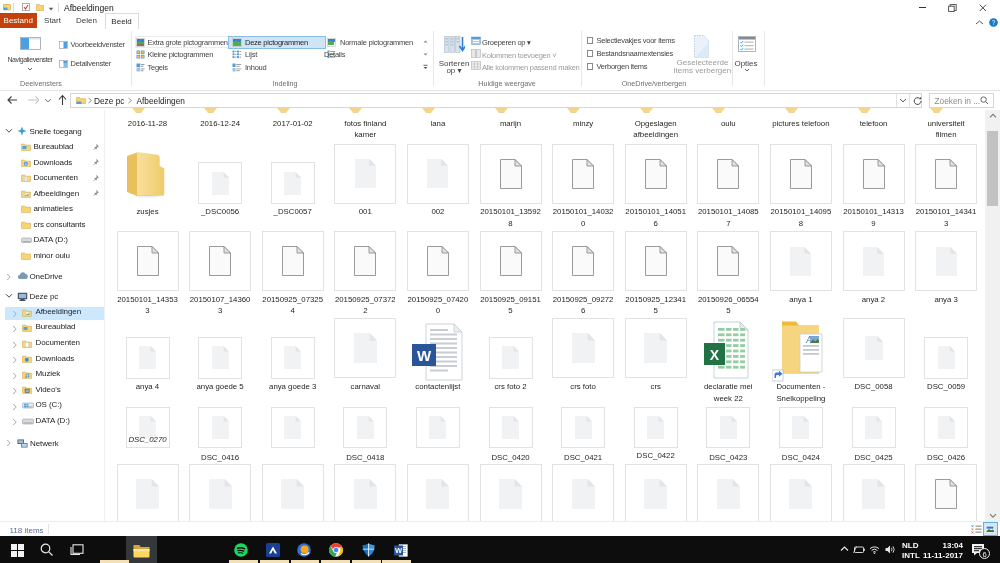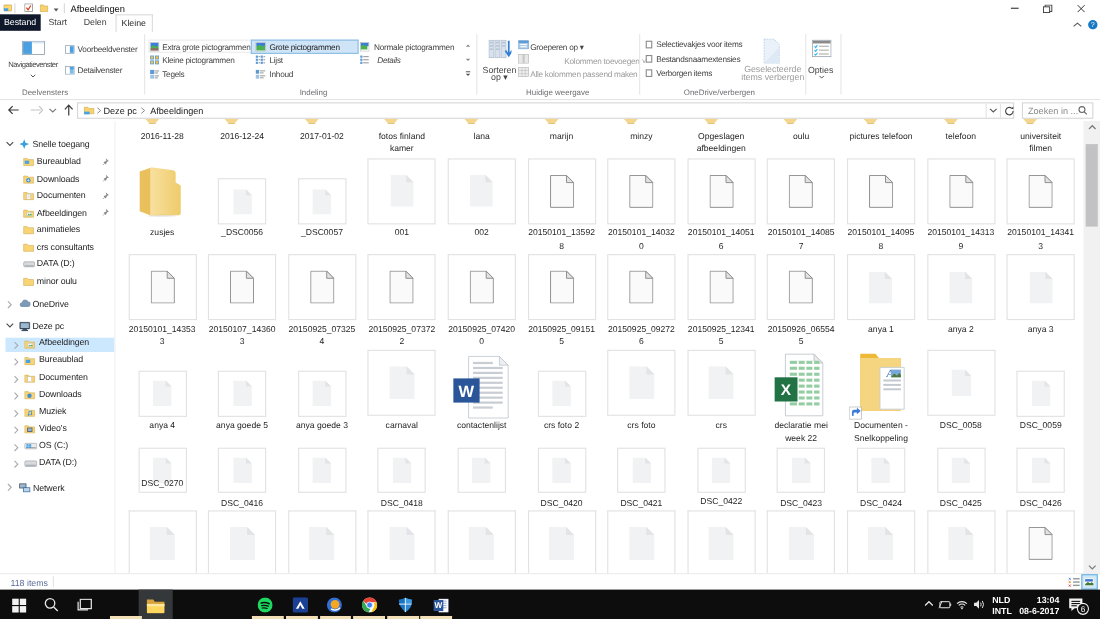--- a/index.html
+++ b/index.html
@@ -31,24 +31,24 @@
 <div class="abs" style="left:57.5px;top:3px;width:1px;height:9px;background:#d9d9d9;"></div>
 <div class="abs" style="left:64px;top:2.5px;font-size:8.5px;color:#111;">Afbeeldingen</div>
 <div class="abs" style="left:919px;top:6.7px;width:7px;height:1.2px;background:#333;"></div>
 <svg class="abs" style="left:948px;top:4px" width="10" height="8">
       <rect x="2.2" y="0.6" width="6" height="5.8" fill="none" stroke="#444" stroke-width="0.9"></rect>
       <rect x="0.6" y="2.2" width="5.6" height="5.2" fill="#fff" stroke="#444" stroke-width="0.9"></rect>
     </svg>
 <svg class="abs" style="left:979px;top:4px" width="8" height="8">
       <path d="M0.7 0.7 L7 7 M7 0.7 L0.7 7" stroke="#333" stroke-width="0.9"></path>
     </svg>
-<div class="abs" style="left:0px;top:13px;width:36.5px;height:15px;background:#0f172a;color:#fff;font-size:8px;text-align:center;line-height:15px;">Bestand</div>
+<div class="abs" style="left:0px;top:13px;width:36.5px;height:15px;background:#c2410c;color:#fff;font-size:8px;text-align:center;line-height:15px;">Bestand</div>
 <div class="abs" style="left:40px;top:13px;width:25px;height:15px;color:#3c3c3c;font-size:8px;text-align:center;line-height:15px;">Start</div>
 <div class="abs" style="left:74px;top:13px;width:25px;height:15px;color:#3c3c3c;font-size:8px;text-align:center;line-height:15px;">Delen</div>
-<div class="abs" style="left:104.6px;top:13px;width:34px;height:15.5px;background:#fff;border:1px solid #dadbdc;border-bottom:none;color:#2b2b2b;font-size:8px;text-align:center;line-height:15px;">Kleine</div>
+<div class="abs" style="left:104.6px;top:13px;width:34px;height:15.5px;background:#fff;border:1px solid #dadbdc;border-bottom:none;color:#2b2b2b;font-size:8px;text-align:center;line-height:15px;">Beeld</div>
 <svg class="abs" style="left:975px;top:20px" width="9" height="6">
       <path d="M1 4 l3.5 -3 3.5 3" fill="none" stroke="#555" stroke-width="1"></path>
     </svg>
 <svg class="abs" style="left:988.5px;top:18px" width="9" height="9">
       <circle cx="4.5" cy="4.5" r="4.3" fill="#1779c4"></circle>
       <text x="4.5" y="6.8" font-size="6.5" fill="#fff" text-anchor="middle" font-family="Liberation Sans">?</text>
     </svg>
 <div class="abs" style="left:0px;top:90px;width:1000px;height:1px;background:#e4e4e6;"></div>
 <svg class="abs" style="left:20px;top:36.5px" width="21" height="13">
       <rect x="0.5" y="0.5" width="20" height="12" fill="#fff" stroke="#97a4b5" stroke-width="0.8"></rect>
@@ -79,21 +79,21 @@
       <path d="M1 5 l2.5 -2 2 1.5 1.5-1 1 1 v2.5 h-7z" fill="#4caf50"></path>
       <rect x="1" y="5.8" width="7" height="2.2" fill="#8d6e63"></rect>
     </svg>
 <div class="abs rib" style="left:147.5px;top:37.5px;">Extra grote pictogrammen</div>
 <div class="abs" style="left:228.4px;top:35.5px;width:97.5px;height:13.8px;background:#cfe4f7;border:1px solid #88bde4;"></div>
 <svg class="abs" style="left:231.5px;top:37.8px" width="10" height="9">
       <rect x="0.5" y="0.5" width="9" height="8" fill="#fff" stroke="#b9b9b9" stroke-width="0.6"></rect>
       <rect x="1" y="1" width="8" height="3.5" fill="#3a7edb"></rect>
       <path d="M1 4.5 l3 -2 2.5 2 2.5-1.5 v5 h-8z" fill="#4caf50"></path>
     </svg>
-<div class="abs rib" style="left:245px;top:37.5px;color:#1f1f1f;">Grote pictogrammen</div>
+<div class="abs rib" style="left:245px;top:37.5px;color:#1f1f1f;">Deze pictogrammen</div>
 <svg class="abs" style="left:327px;top:37.5px" width="9" height="9">
       <rect x="0.5" y="0.5" width="8" height="8" fill="#fff" stroke="#b9b9b9" stroke-width="0.6"></rect>
       <rect x="1" y="1" width="7" height="3" fill="#3a7edb"></rect>
       <path d="M1 4 l2.5 -1.5 2 1.5 1.5-1 v4 h-6z" fill="#4caf50"></path>
     </svg>
 <div class="abs rib" style="left:340px;top:37.5px;">Normale pictogrammen</div>
 <svg class="abs" style="left:136px;top:50px" width="9" height="9">
       <g fill="#5a9bd5">
         <rect x="0.5" y="0.5" width="3.6" height="3.6"></rect>
         <rect x="4.9" y="0.5" width="3.6" height="3.6"></rect>
@@ -132,21 +132,21 @@
         <rect x="0.5" y="0.5" width="2" height="2"></rect>
         <rect x="0.5" y="3.3" width="2" height="2"></rect>
         <rect x="0.5" y="6.1" width="2" height="2"></rect>
       </g>
       <g fill="#9b9b9b">
         <rect x="3.2" y="1" width="5" height="1"></rect>
         <rect x="3.2" y="3.8" width="5" height="1"></rect>
         <rect x="3.2" y="6.6" width="5" height="1"></rect>
       </g>
     </svg>
-<div class="abs rib" style="left:343px;top:50px;font-style:italic;">Details</div>
+<div class="abs rib" style="left:324px;top:50px;">Details</div>
 <svg class="abs" style="left:136px;top:62.5px" width="9" height="9">
       <rect x="0.5" y="0.5" width="3.8" height="3.8" fill="#5a9bd5"></rect>
       <rect x="0.5" y="5" width="3.8" height="3.5" fill="#5a9bd5" opacity="0.6"></rect>
       <g fill="#9b9b9b">
         <rect x="5" y="1" width="3.5" height="1"></rect>
         <rect x="5" y="2.8" width="2.5" height="1"></rect>
         <rect x="5" y="5.5" width="3.5" height="1"></rect>
         <rect x="5" y="7.3" width="2.5" height="1"></rect>
       </g>
     </svg>
@@ -198,21 +198,21 @@
       <rect x="0.5" y="1" width="9" height="7.5" fill="#a8c8e8" stroke="#7aa7cf" stroke-width="0.6"></rect>
       <rect x="0.5" y="1" width="9" height="2" fill="#5b9bd5"></rect>
       <rect x="2" y="4" width="6" height="1" fill="#fff"></rect>
       <rect x="2" y="6" width="6" height="1" fill="#fff"></rect>
     </svg>
 <div class="abs rib" style="left:482px;top:38px;">Groeperen op ▾</div>
 <svg class="abs" style="left:470.5px;top:48.5px" width="10" height="9">
       <rect x="0.5" y="0.5" width="9" height="8" fill="#e8e8e8" stroke="#b5b5b5" stroke-width="0.6"></rect>
       <rect x="4" y="0.5" width="2" height="8" fill="#c8c8c8"></rect>
     </svg>
-<div class="abs rib grey" style="left:482px;top:50.5px;margin-left:31px;">Kolommen toevoegen ˅</div>
+<div class="abs rib grey" style="left:482px;top:50.5px;">Kolommen toevoegen ˅</div>
 <svg class="abs" style="left:470.5px;top:61px" width="10" height="9">
       <rect x="0.5" y="0.5" width="9" height="8" fill="#eee" stroke="#b5b5b5" stroke-width="0.6"></rect>
       <path d="M3.5 0.5 v8 M6.5 0.5 v8 M0.5 3 h9 M0.5 6 h9" stroke="#c0c0c0" stroke-width="0.6"></path>
     </svg>
 <div class="abs rib grey" style="left:482px;top:63px;">Alle kolommen passend maken</div>
 <div class="abs grplbl" style="left:462px;top:78.5px;width:90px;text-align:center;">Huidige weergave</div>
 <div class="abs" style="left:581px;top:31px;width:1px;height:55px;background:#e6e6e8;"></div>
 <div class="abs" style="left:586.5px;top:37px;width:6.5px;height:6.5px;background:#fff;border:1px solid #8a8a8a;"></div>
 <div class="abs rib" style="left:596.5px;top:36px;">Selectievakjes voor items</div>
 <div class="abs" style="left:586.5px;top:50px;width:6.5px;height:6.5px;background:#fff;border:1px solid #8a8a8a;"></div>
@@ -766,21 +766,21 @@
 <svg class="abs" style="left:937.6px;top:346.0px" width="17" height="23">
       <path d="M0 0 h11.6 l5.4 5.4 v17.6 h-17.0z" fill="#f1f2f3"></path>
       <path d="M11.6 0 l5.4 5.4 h-5.4z" fill="#e2e4e7"></path>
     </svg>
 <div class="abs glbl" style="left:914.1px;top:381.3px;width:64px;">DSC_0059</div>
 <div class="abs" style="left:125.5px;top:406.5px;width:44.0px;height:41.5px;border:1px solid #e2e2e2;background:#fff;"></div>
 <svg class="abs" style="left:139.0px;top:415.8px" width="17" height="23">
       <path d="M0 0 h11.6 l5.4 5.4 v17.6 h-17.0z" fill="#f1f2f3"></path>
       <path d="M11.6 0 l5.4 5.4 h-5.4z" fill="#e2e4e7"></path>
     </svg>
-<div class="abs glbl" style="left:115.5px;top:434px;width:64px;">DSC_0270</div>
+<div class="abs glbl" style="left:115.5px;top:434px;width:64px;font-style:italic;">DSC_0270</div>
 <div class="abs" style="left:198.1px;top:406.5px;width:44.0px;height:41.5px;border:1px solid #e2e2e2;background:#fff;"></div>
 <svg class="abs" style="left:211.6px;top:415.8px" width="17" height="23">
       <path d="M0 0 h11.6 l5.4 5.4 v17.6 h-17.0z" fill="#f1f2f3"></path>
       <path d="M11.6 0 l5.4 5.4 h-5.4z" fill="#e2e4e7"></path>
     </svg>
 <div class="abs glbl" style="left:188.1px;top:451.5px;width:64px;">DSC_0416</div>
 <div class="abs" style="left:270.7px;top:406.5px;width:44.0px;height:41.5px;border:1px solid #e2e2e2;background:#fff;"></div>
 <svg class="abs" style="left:284.2px;top:415.8px" width="17" height="23">
       <path d="M0 0 h11.6 l5.4 5.4 v17.6 h-17.0z" fill="#f1f2f3"></path>
       <path d="M11.6 0 l5.4 5.4 h-5.4z" fill="#e2e4e7"></path>
@@ -1009,21 +1009,21 @@
       </g>
       <circle cx="5.5" cy="8.2" r="0.8" fill="#e8e8e8"></circle>
     </svg>
 <svg class="abs" style="left:884.5px;top:544.5px" width="11" height="9">
       <path d="M0.5 3 h2 l2.5 -2.5 v8 l-2.5 -2.5 h-2z" fill="#e8e8e8"></path>
       <path d="M6.5 2.8 a3.5 3.5 0 0 1 0 3.4 M8 1.3 a5.5 5.5 0 0 1 0 6.4" fill="none" stroke="#e8e8e8" stroke-width="0.9"></path>
     </svg>
 <div class="abs" style="left:902px;top:540.5px;font-size:8px;font-weight:bold;color:#fff;">NLD</div>
 <div class="abs" style="left:902px;top:550.5px;font-size:8px;font-weight:bold;color:#fff;">INTL</div>
 <div class="abs" style="left:921px;top:540.5px;width:42px;font-size:8px;font-weight:bold;color:#fff;text-align:right;">13:04</div>
-<div class="abs" style="left:921px;top:550.5px;width:42px;font-size:8px;font-weight:bold;color:#fff;text-align:right;">08-6-2017</div>
+<div class="abs" style="left:921px;top:550.5px;width:42px;font-size:8px;font-weight:bold;color:#fff;text-align:right;">11-11-2017</div>
 <svg class="abs" style="left:971px;top:542.5px" width="16" height="14">
       <path d="M1 1 h12 v9 h-7 l-3 2.5 v-2.5 h-2z" fill="#f2f2f2"></path>
       <g fill="#0d0d0d">
         <rect x="3" y="3.2" width="8" height="1"></rect>
         <rect x="3" y="5.2" width="8" height="1"></rect>
         <rect x="3" y="7.2" width="5" height="1"></rect>
       </g>
     </svg>
 <svg class="abs" style="left:978.5px;top:548px" width="11" height="11">
       <circle cx="5.5" cy="5.5" r="5" fill="#0d0d0d" stroke="#f2f2f2" stroke-width="1"></circle>

